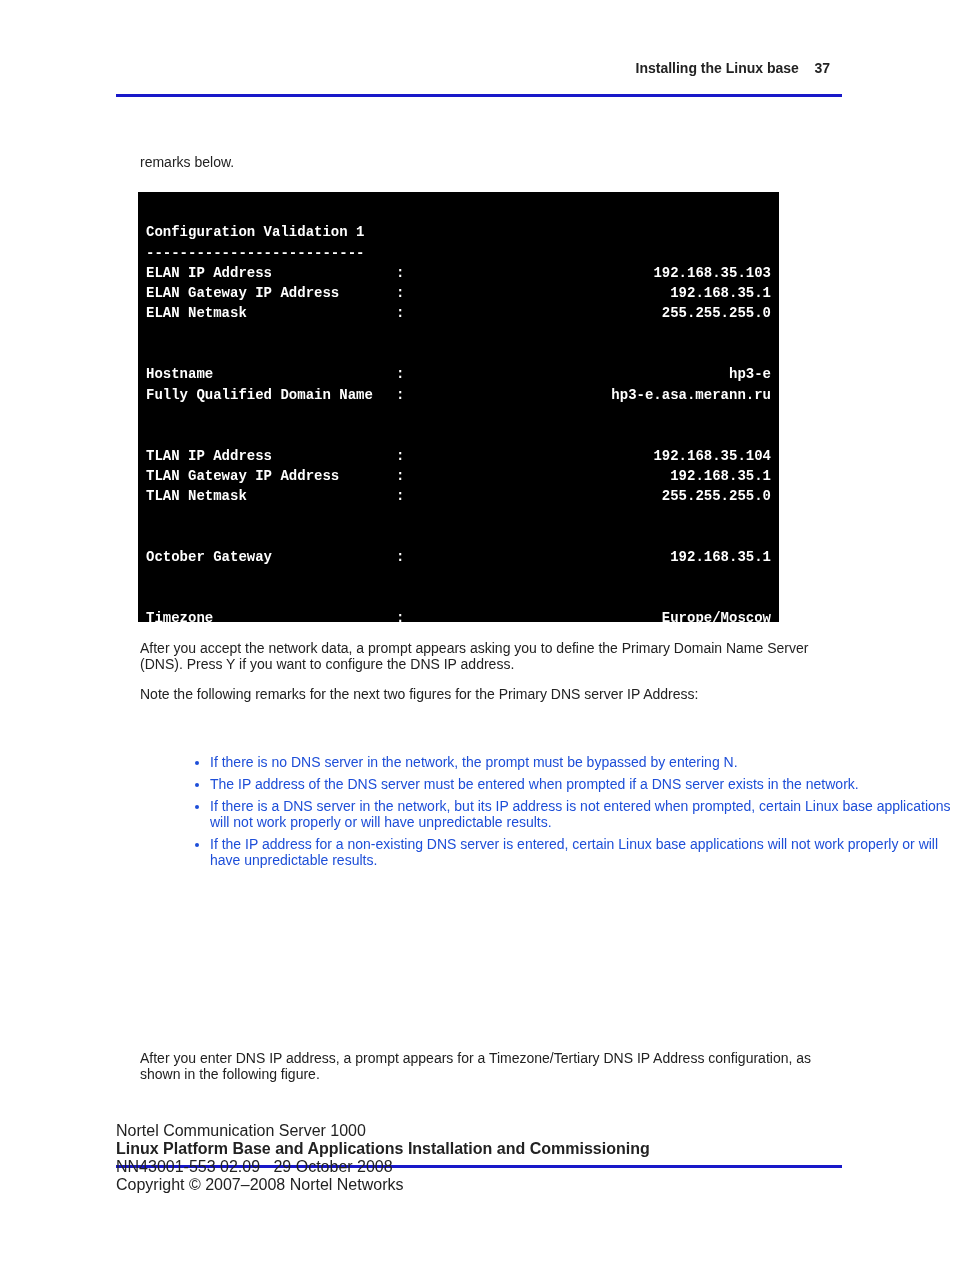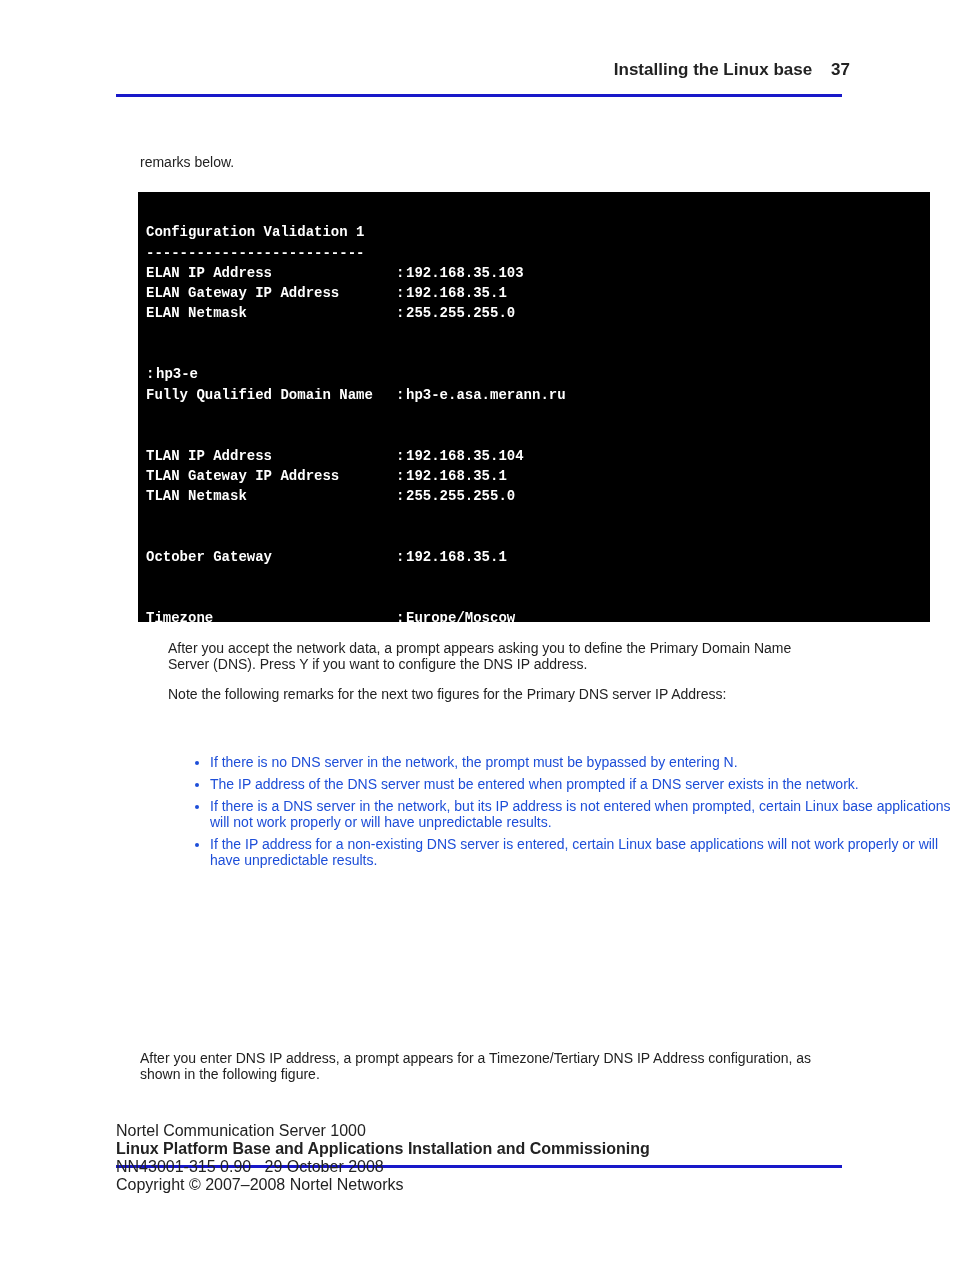--- a/index.html
+++ b/index.html
@@ -18,23 +18,23 @@
   .topline {
     position: absolute;
     top: 94px;
     left: 116px;
     right: 112px;
     border-top: 3px solid #1818c9;
   }
   .header-right {
     position: absolute;
     top: 60px;
-    right: 104px;
+    right: 124px;
     text-align: right;
-    font-size: 17px;
+    font-size: 14px;
     font-weight: bold;
     color: #222;
   }
   .remark {
     position: absolute;
     top: 154px;
     left: 140px;
     font-size: 14px;
     color: #222;
   }
@@ -43,21 +43,21 @@
     top: 174px;
     left: 140px;
     font-size: 14px;
     font-weight: bold;
     color: #222;
   }
   .terminal {
     position: absolute;
     top: 192px;
     left: 138px;
-    width: 792px;
+    width: 641px;
     height: 430px;
     background: #000000;
     padding: 10px 8px;
     font-family: "Courier New", Courier, monospace;
     font-size: 14px;
     font-weight: bold;
     color: #ffffff;
     line-height: 1.45;
     box-sizing: border-box;
     white-space: pre;
@@ -65,21 +65,20 @@
   .underline-row {
     letter-spacing: 0px;
   }
   .intro {
     position: absolute;
     top: 640px;
     left: 140px;
     right: 140px;
     font-size: 14px;
     color: #222;
-    margin-left: 28px;
   }
   .list {
     position: absolute;
     top: 740px;
     left: 170px;
     font-size: 14px;
     color: #1d4ed8;
   }
   .list li { margin-bottom: 6px; }
   .dns-confirm {
@@ -102,40 +101,40 @@
     bottom: 78px;
     left: 116px;
     right: 112px;
     font-size: 16px;
     color: #222;
     text-align: left;
   }
   .row { display: flex; }
   .label { width: 250px; }
   .colon { width: 10px; }
-  .val { flex: 1; }
+  .val { flex: 1; text-align: right; }
 </style>
 </head>
 <body>
 
 <div class="page">
   <div class="header-right">
     <span>Installing the Linux base</span>&nbsp;&nbsp;&nbsp;
     <span>37</span>
   </div>
   <div class="topline"></div>
 
   <div class="remark">remarks below.</div>
 
   <div class="terminal">
 <span>Configuration Validation 1</span>
 <span class="underline-row">--------------------------</span>
 <span class="row"><span class="label">ELAN IP Address</span><span class="colon">: </span><span class="val">192.168.35.103</span></span><span class="row"><span class="label">ELAN Gateway IP Address</span><span class="colon">: </span><span class="val">192.168.35.1</span></span><span class="row"><span class="label">ELAN Netmask</span><span class="colon">: </span><span class="val">255.255.255.0</span></span>
 
-<span class="row"><span class="colon">: </span><span class="val">hp3-e</span></span><span class="row"><span class="label">Fully Qualified Domain Name</span><span class="colon">: </span><span class="val">hp3-e.asa.merann.ru</span></span>
+<span class="row"><span class="label">Hostname</span><span class="colon">: </span><span class="val">hp3-e</span></span><span class="row"><span class="label">Fully Qualified Domain Name</span><span class="colon">: </span><span class="val">hp3-e.asa.merann.ru</span></span>
 
 <span class="row"><span class="label">TLAN IP Address </span><span class="colon">: </span><span class="val">192.168.35.104</span></span><span class="row"><span class="label">TLAN Gateway IP Address</span><span class="colon">: </span><span class="val">192.168.35.1</span></span><span class="row"><span class="label">TLAN Netmask</span><span class="colon">: </span><span class="val">255.255.255.0</span></span>
 
 <span class="row"><span class="label">October Gateway</span><span class="colon">: </span><span class="val">192.168.35.1</span></span>
 
 <span class="row"><span class="label">Timezone</span><span class="colon">: </span><span class="val">Europe/Moscow</span></span>
 
 
 <span>Is this information correct (Y/N) [Y]?</span>
   </div>
@@ -152,16 +151,16 @@
     <li>If there is a DNS server in the network, but its IP address is not entered when prompted, certain Linux base applications will not work properly or will have unpredictable results.</li>
     <li>If the IP address for a non-existing DNS server is entered, certain Linux base applications will not work properly or will have unpredictable results.</li>
   </ul>
 
   <div class="dns-confirm">After you enter DNS IP address, a prompt appears for a Timezone/Tertiary DNS IP Address configuration, as shown in the following figure.</div>
 
   <div class="bottomline"></div>
   <div class="footer">
     <div>Nortel Communication Server 1000</div>
     <div><strong>Linux Platform Base and Applications Installation and Commissioning</strong></div>
-    <div><span>NN43001-315 0.90</span>&nbsp;&nbsp;&nbsp;<span>29 October 2008</span></div>
+    <div><span>NN43001-553 02.09</span>&nbsp;&nbsp;&nbsp;<span>29 October 2008</span></div>
     <div>Copyright © 2007–2008 Nortel Networks</div>
   </div>
 </div>
 
 </body></html>

